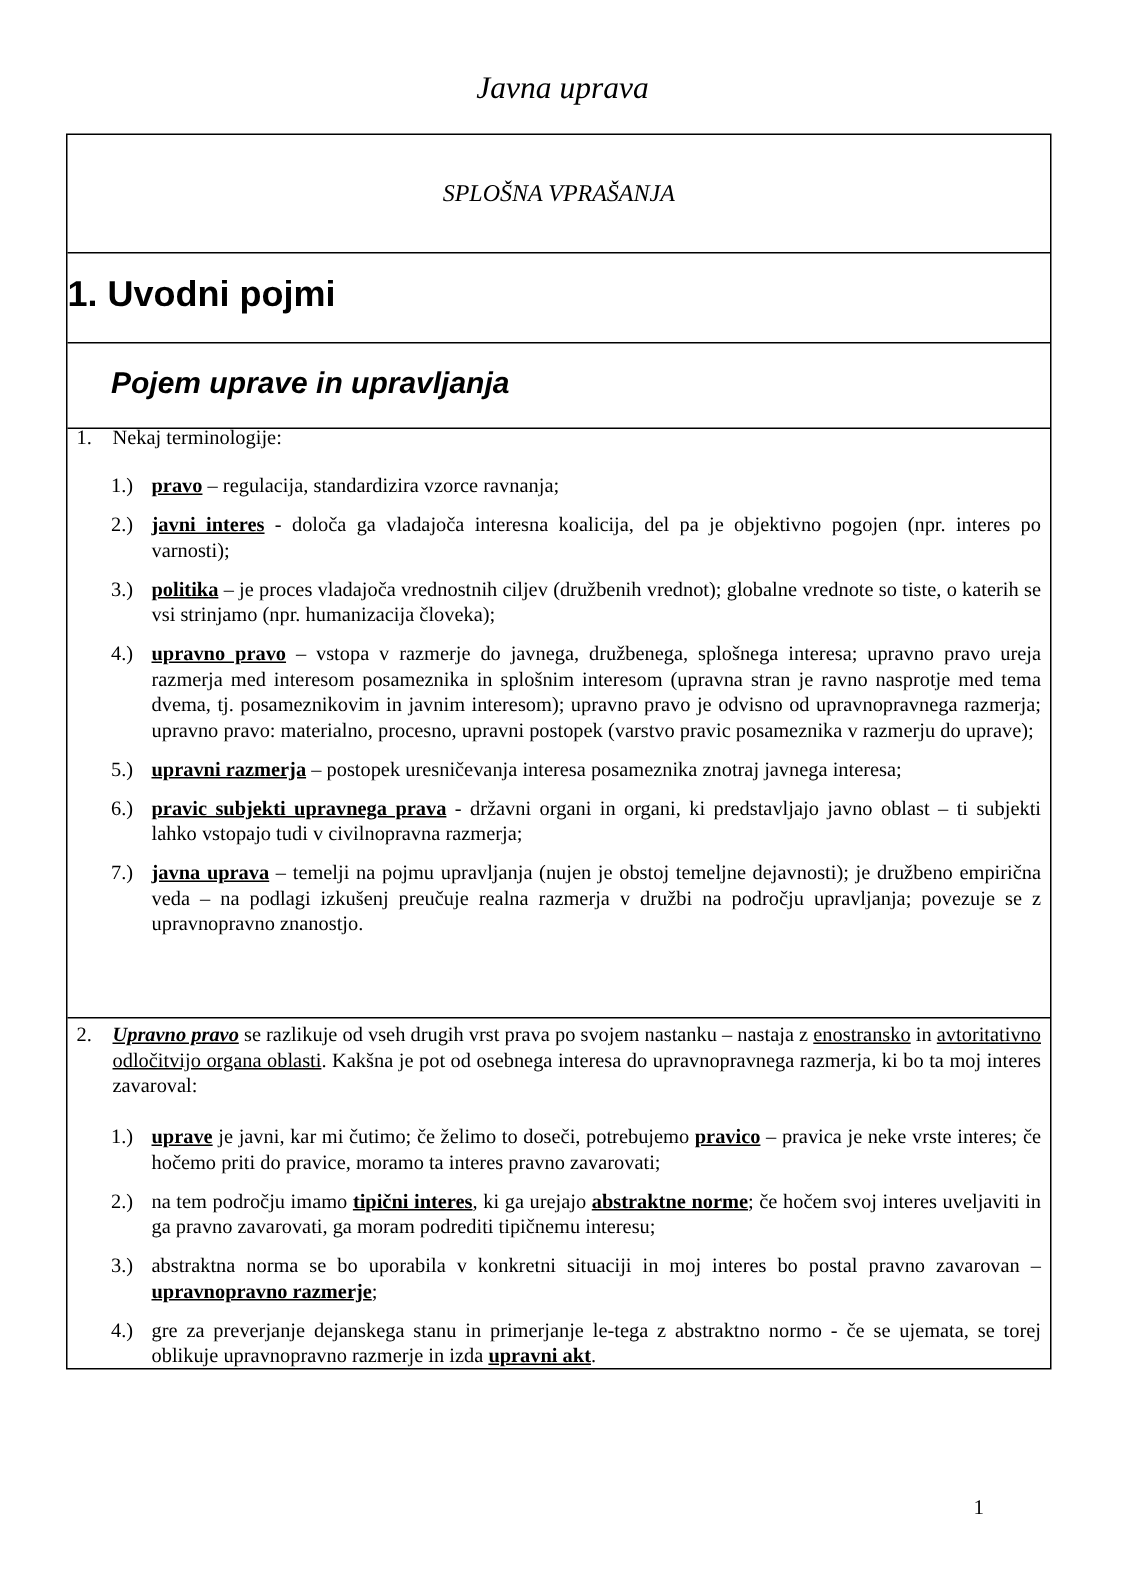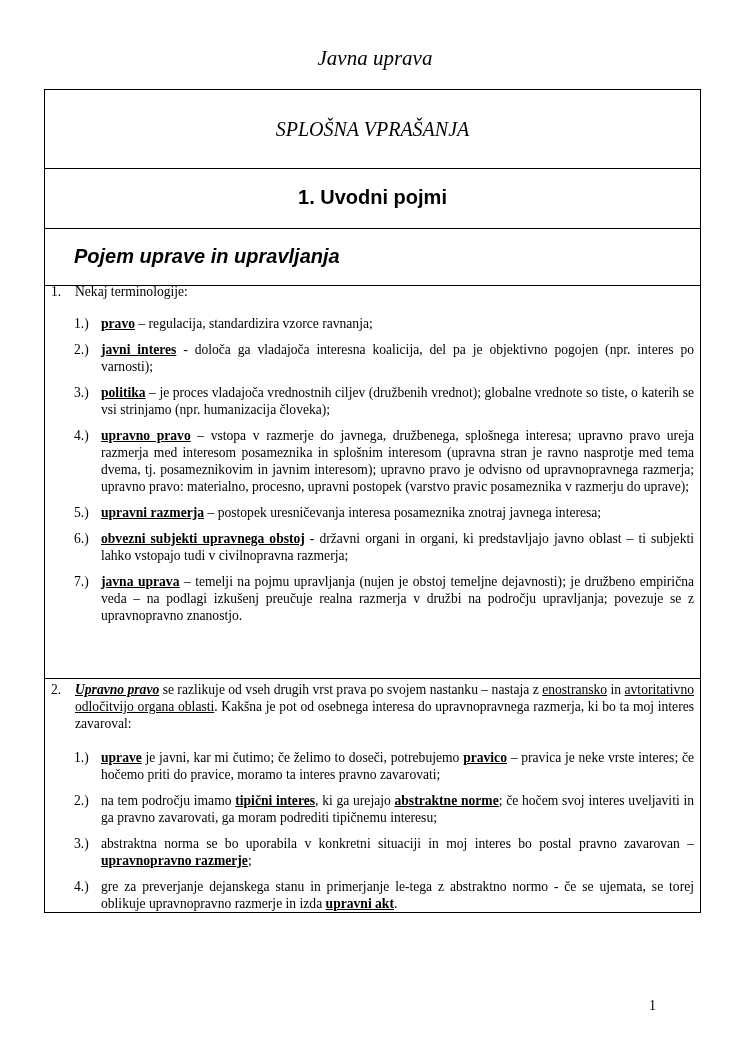--- a/index.html
+++ b/index.html
@@ -12,27 +12,27 @@
     position: absolute; top: 44px; left: 0; width: 750px; text-align: center;
     font-style: italic; font-size: 21px; line-height: 28px;
   }
   .frame {
     position: absolute; left: 44px; top: 89px; width: 657px;
     border: 1px solid #000; box-sizing: border-box;
   }
   .box { border-bottom: 1px solid #000; box-sizing: border-box; }
   .box:last-child { border-bottom: none; }
   .box-section {
-    height: 79px; text-align: center; font-style: italic; font-size: 20px;
+    height: 79px; text-align: center; font-style: italic; font-size: 16px;
     line-height: 79px;
   }
   .box-chapter {
-    height: 60px; text-align: center; font-weight: bold;
+    height: 60px; font-weight: bold;
     font-family: "Liberation Sans", "DejaVu Sans", sans-serif;
-    font-size: 20px; line-height: 56px;
+    font-size: 24px; line-height: 56px;
   }
   .box-topic {
     height: 57px; font-weight: bold; font-style: italic;
     font-family: "Liberation Sans", "DejaVu Sans", sans-serif;
     font-size: 20px; line-height: 54px; padding-left: 29px;
   }
   .box-text {
     font-size: 13.6px; line-height: 17px; text-align: justify;
     padding: 0 6px 0 6px;
   }
@@ -85,21 +85,21 @@
     <div class="sub">
       <span class="sub-num">4.)</span>
       <span class="sub-body"><span class="term">upravno pravo</span><span> – vstopa v razmerje do javnega, družbenega, splošnega interesa; upravno pravo ureja razmerja med interesom posameznika in splošnim interesom (upravna stran je ravno nasprotje med tema dvema, tj. posameznikovim in javnim interesom); upravno pravo je odvisno od upravnopravnega razmerja; upravno pravo: materialno, procesno, upravni postopek (varstvo pravic posameznika v razmerju do uprave);</span></span>
     </div>
     <div class="sub">
       <span class="sub-num">5.)</span>
       <span class="sub-body"><span class="term">upravni razmerja</span><span> – postopek uresničevanja interesa posameznika znotraj javnega interesa;</span></span>
     </div>
     <div class="sub">
       <span class="sub-num">6.)</span>
-      <span class="sub-body"><span class="term">obvezni subjekti upravnega obstoj</span><span> - državni organi in organi, ki predstavljajo javno oblast – ti subjekti lahko vstopajo tudi v civilnopravna razmerja;</span></span>
+      <span class="sub-body"><span class="term">pravic subjekti upravnega prava</span><span> - državni organi in organi, ki predstavljajo javno oblast – ti subjekti lahko vstopajo tudi v civilnopravna razmerja;</span></span>
     </div>
     <div class="sub">
       <span class="sub-num">7.)</span>
       <span class="sub-body"><span class="term">javna uprava</span><span> – temelji na pojmu upravljanja (nujen je obstoj temeljne dejavnosti); je družbeno empirična veda – na podlagi izkušenj preučuje realna razmerja v družbi na področju upravljanja; povezuje se z upravnopravno znanostjo.</span></span>
     </div>
   </div>
 
   <div class="box box-text box-q2">
     <div class="row">
       <span class="num">2.</span>

